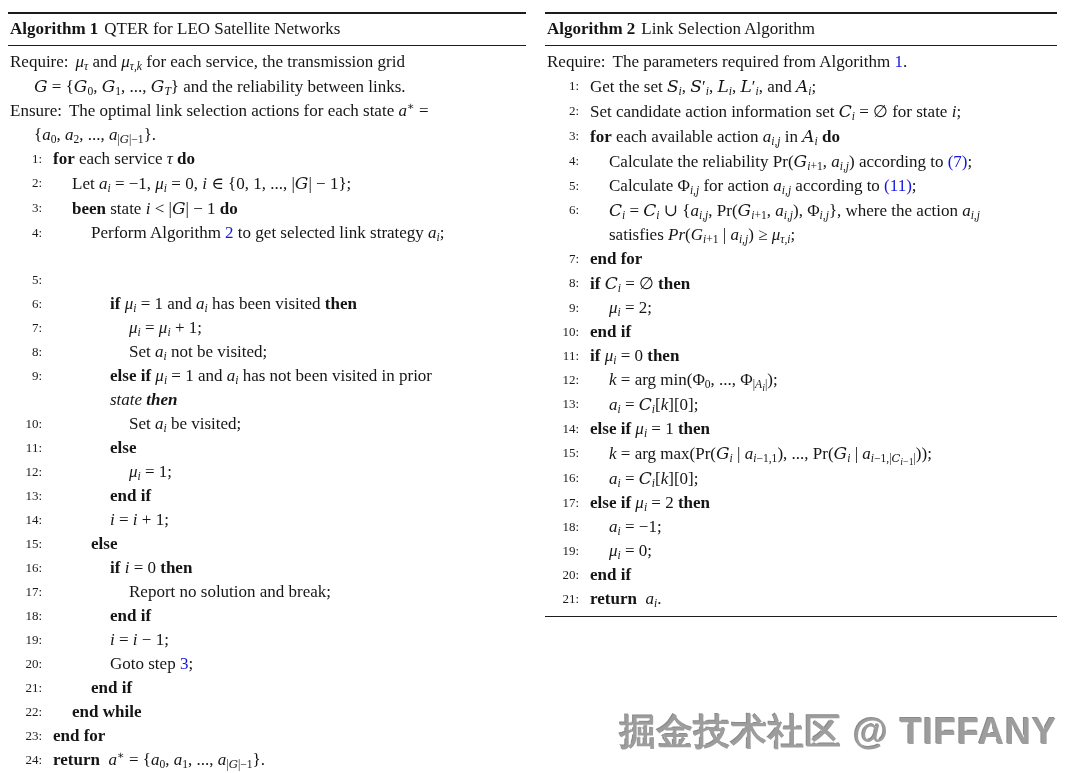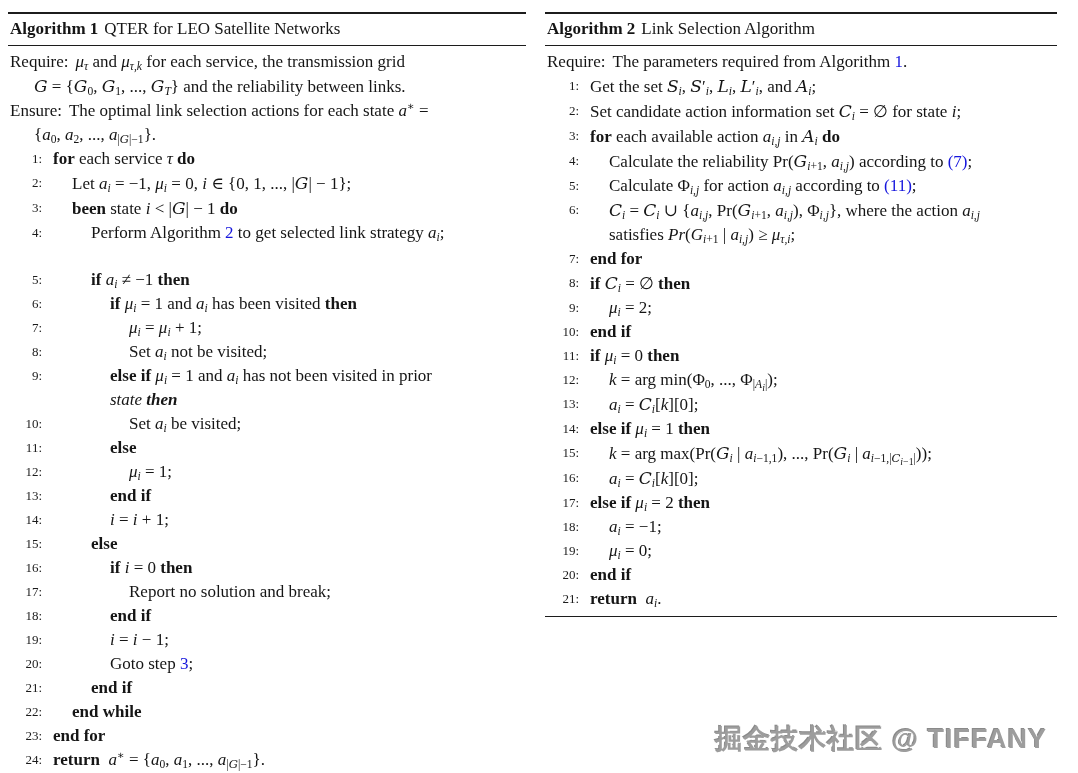--- a/index.html
+++ b/index.html
@@ -24,23 +24,23 @@
   .code{white-space:nowrap;}
   b{font-weight:bold;}
   i{font-style:italic;}
   .cal{font-style:italic;font-family:"DejaVu Serif","Liberation Serif",serif;}
   .ref{color:var(--link,#1515dd);cursor:pointer;}
   sub,sup{font-size:68%;line-height:0;}
   sub{vertical-align:-0.28em;}
   sup{vertical-align:0.5em;}
   sub sub{font-size:85%;}
   .watermark{
-    position:absolute;right:31px;bottom:16px;
+    position:absolute;right:21px;bottom:16px;
     font-family:"Liberation Sans","DejaVu Sans",sans-serif;
-    font-weight:bold;font-size:27px;letter-spacing:1px;
+    font-weight:bold;font-size:36px;letter-spacing:1px;
     color:var(--wm,#9d9d9d);
     text-shadow:2px 2px 0 #ffffff, -1px -1px 0 #8a8a8a;
     white-space:nowrap;
   }
 </style>
 </head>
 <body>
 
 <section class="algo" id="alg1">
   <div class="cap">
@@ -62,21 +62,20 @@
       <div class="line">
         <span class="num">3:</span>
         <span class="code" style="padding-left: 27px;"><b>been</b> state <i>i</i> &lt; |<span class="cal">G</span>| − 1 <b>do</b></span>
       </div>
       <div class="line">
         <span class="num">4:</span>
         <span class="code" style="padding-left: 46px;">Perform Algorithm <span class="ref">2</span> to get selected link strategy <i>a</i><sub><i>i</i></sub>;</span>
       </div>
       <div class="line gap">
         <span class="num">5:</span>
-        <span class="code" style="padding-left: 46px;"><b>if</b> <i>a</i><sub><i>i</i></sub> ≠ −1 <b>then</b></span>
       </div>
       <div class="line">
         <span class="num">6:</span>
         <span class="code" style="padding-left: 65px;"><b>if</b> <i>μ</i><sub><i>i</i></sub> = 1 and <i>a</i><sub><i>i</i></sub> has been visited <b>then</b></span>
       </div>
       <div class="line">
         <span class="num">7:</span>
         <span class="code" style="padding-left: 84px;"><i>μ</i><sub><i>i</i></sub> = <i>μ</i><sub><i>i</i></sub> + 1;</span>
       </div>
       <div class="line">

